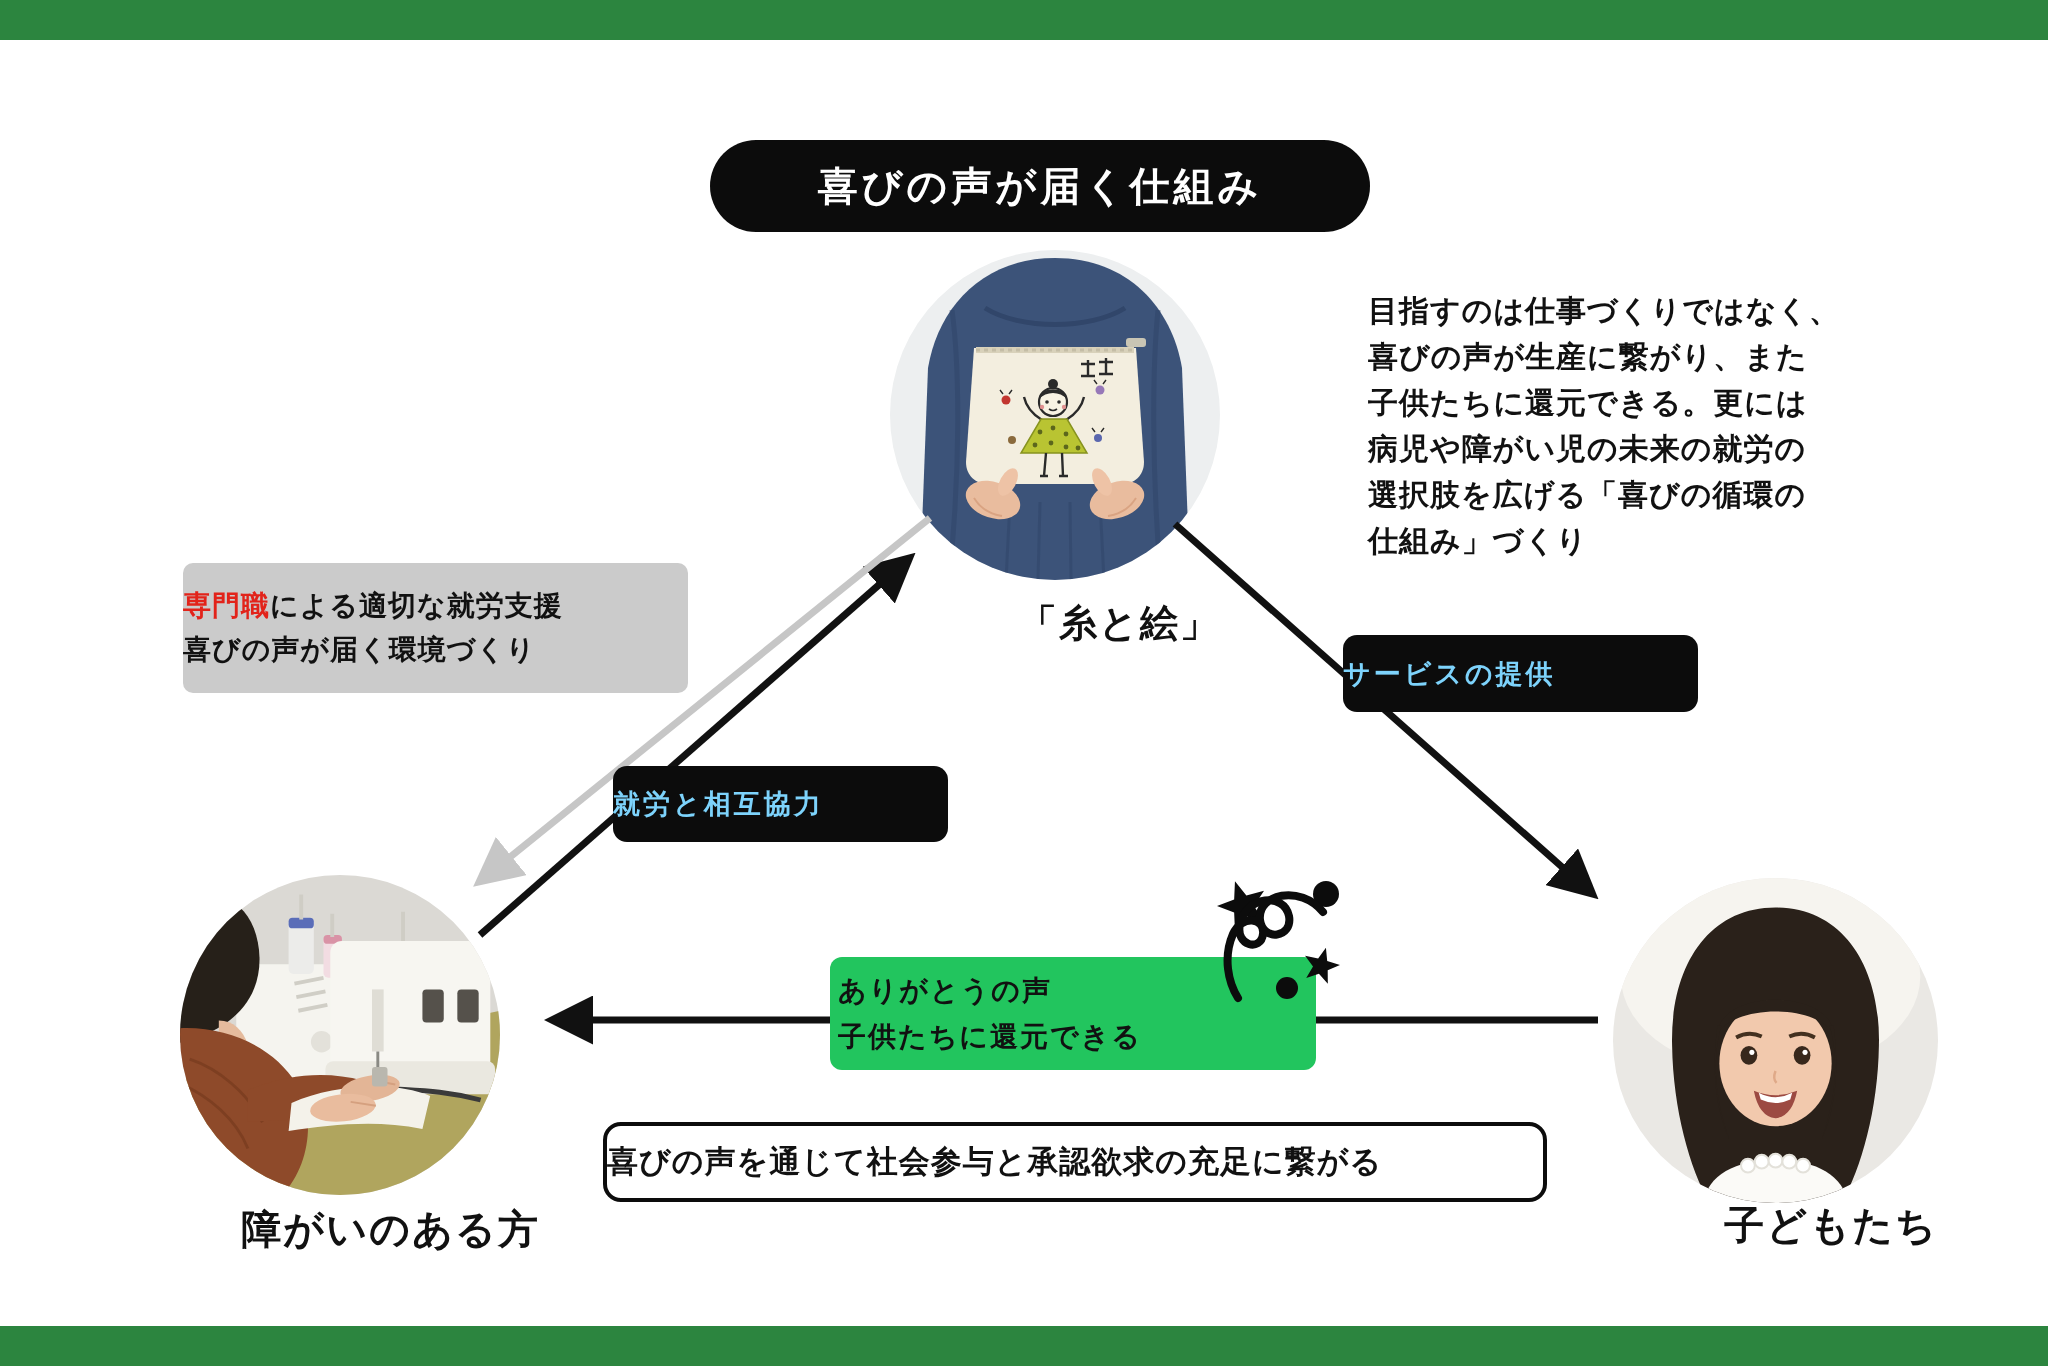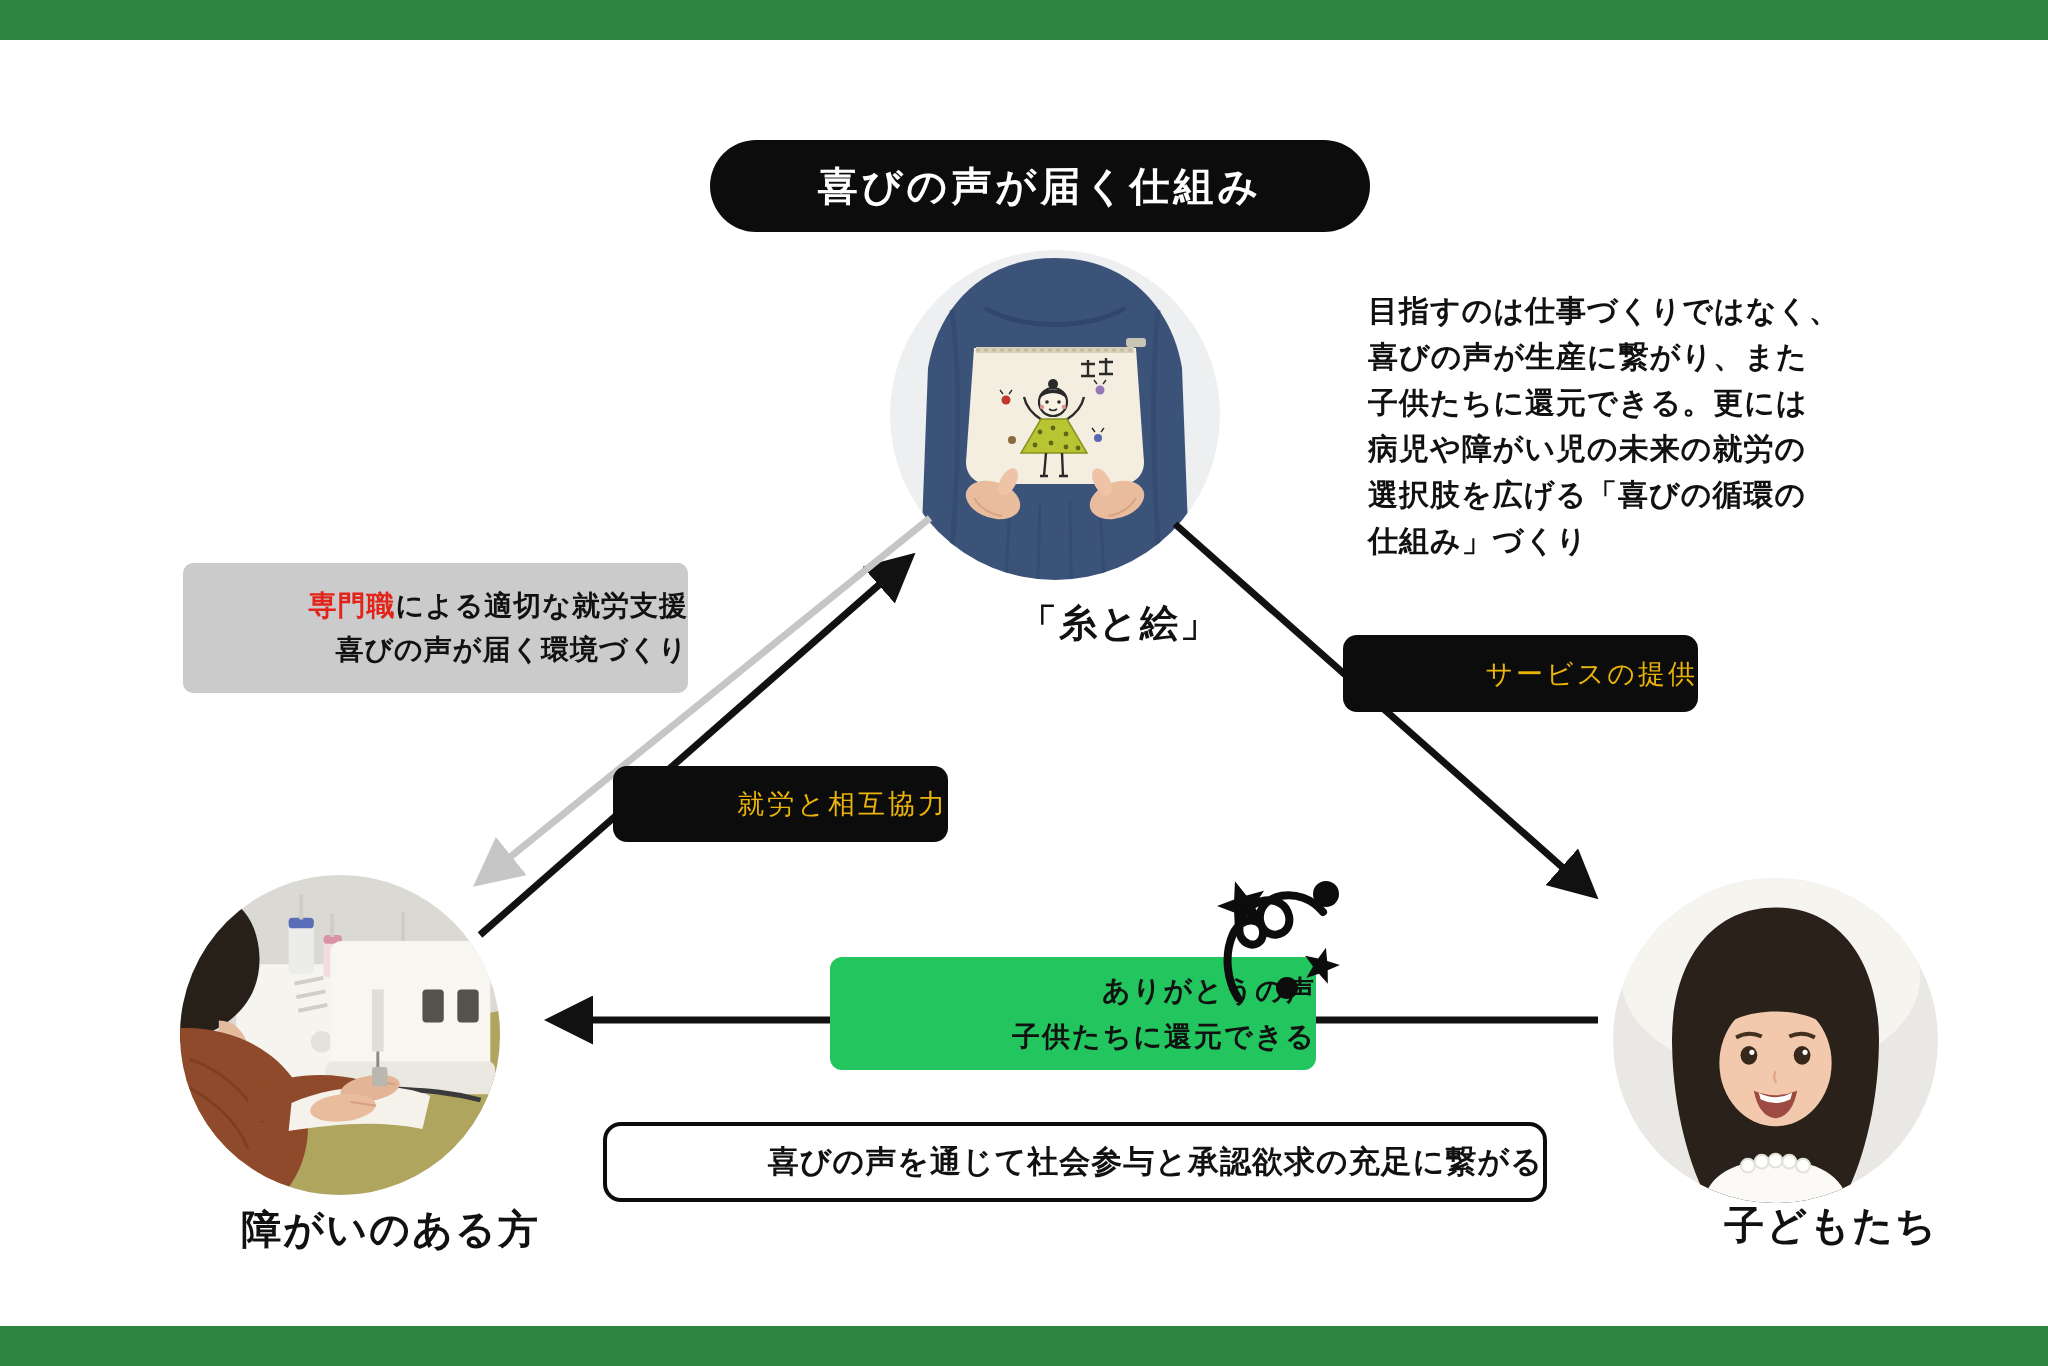--- a/index.html
+++ b/index.html
@@ -30,28 +30,28 @@
   .circle-children{left:1613px;top:878px;width:325px;height:325px;}
 
   .node-label{position:absolute;font-weight:800;text-align:right;z-index:10;letter-spacing:2px;}
   .label-maker{left:890px;top:598px;width:330px;font-size:38px;}
   .label-workers{left:140px;top:1202px;width:400px;font-size:40px;}
   .label-children{left:1613px;top:1198px;width:325px;font-size:40px;}
 
   .arrow-layer{position:absolute;left:0;top:0;width:2048px;height:1366px;z-index:5;pointer-events:none;}
   .confetti-layer{position:absolute;left:0;top:0;width:2048px;height:1366px;z-index:12;pointer-events:none;}
 
-  .callout{position:absolute;display:flex;flex-direction:column;align-items:flex-end;justify-content:center;z-index:10;}
+  .callout{position:absolute;display:flex;flex-direction:column;align-items:flex-start;justify-content:center;z-index:10;}
   .support-box{
     left:183px;top:563px;width:505px;height:130px;border-radius:10px;background:#cbcbcb;
     font-size:28px;font-weight:700;line-height:44px;letter-spacing:1px;text-align:center;
   }
   .support-box .hl{color:#e2231a;}
   .black-pill{
-    background:#0c0c0c;color:#eab308;border-radius:14px;font-weight:400;letter-spacing:3px;
+    background:#0c0c0c;color:#7dd3fc;border-radius:14px;font-weight:700;letter-spacing:3px;
   }
   .mutual-box{left:613px;top:766px;width:335px;height:76px;font-size:27px;}
   .service-box{left:1343px;top:635px;width:355px;height:77px;font-size:27px;}
   .thanks-box{
     left:830px;top:957px;width:478px;height:113px;border-radius:12px;background:#22c55e;
     font-size:28px;font-weight:800;line-height:46px;letter-spacing:2px;text-align:center;padding-left:8px;
   }
   .note-box{
     left:603px;top:1122px;width:944px;height:80px;border:4px solid #0c0c0c;border-radius:18px;
     background:#fff;font-size:31px;font-weight:900;letter-spacing:1px;text-align:center;

